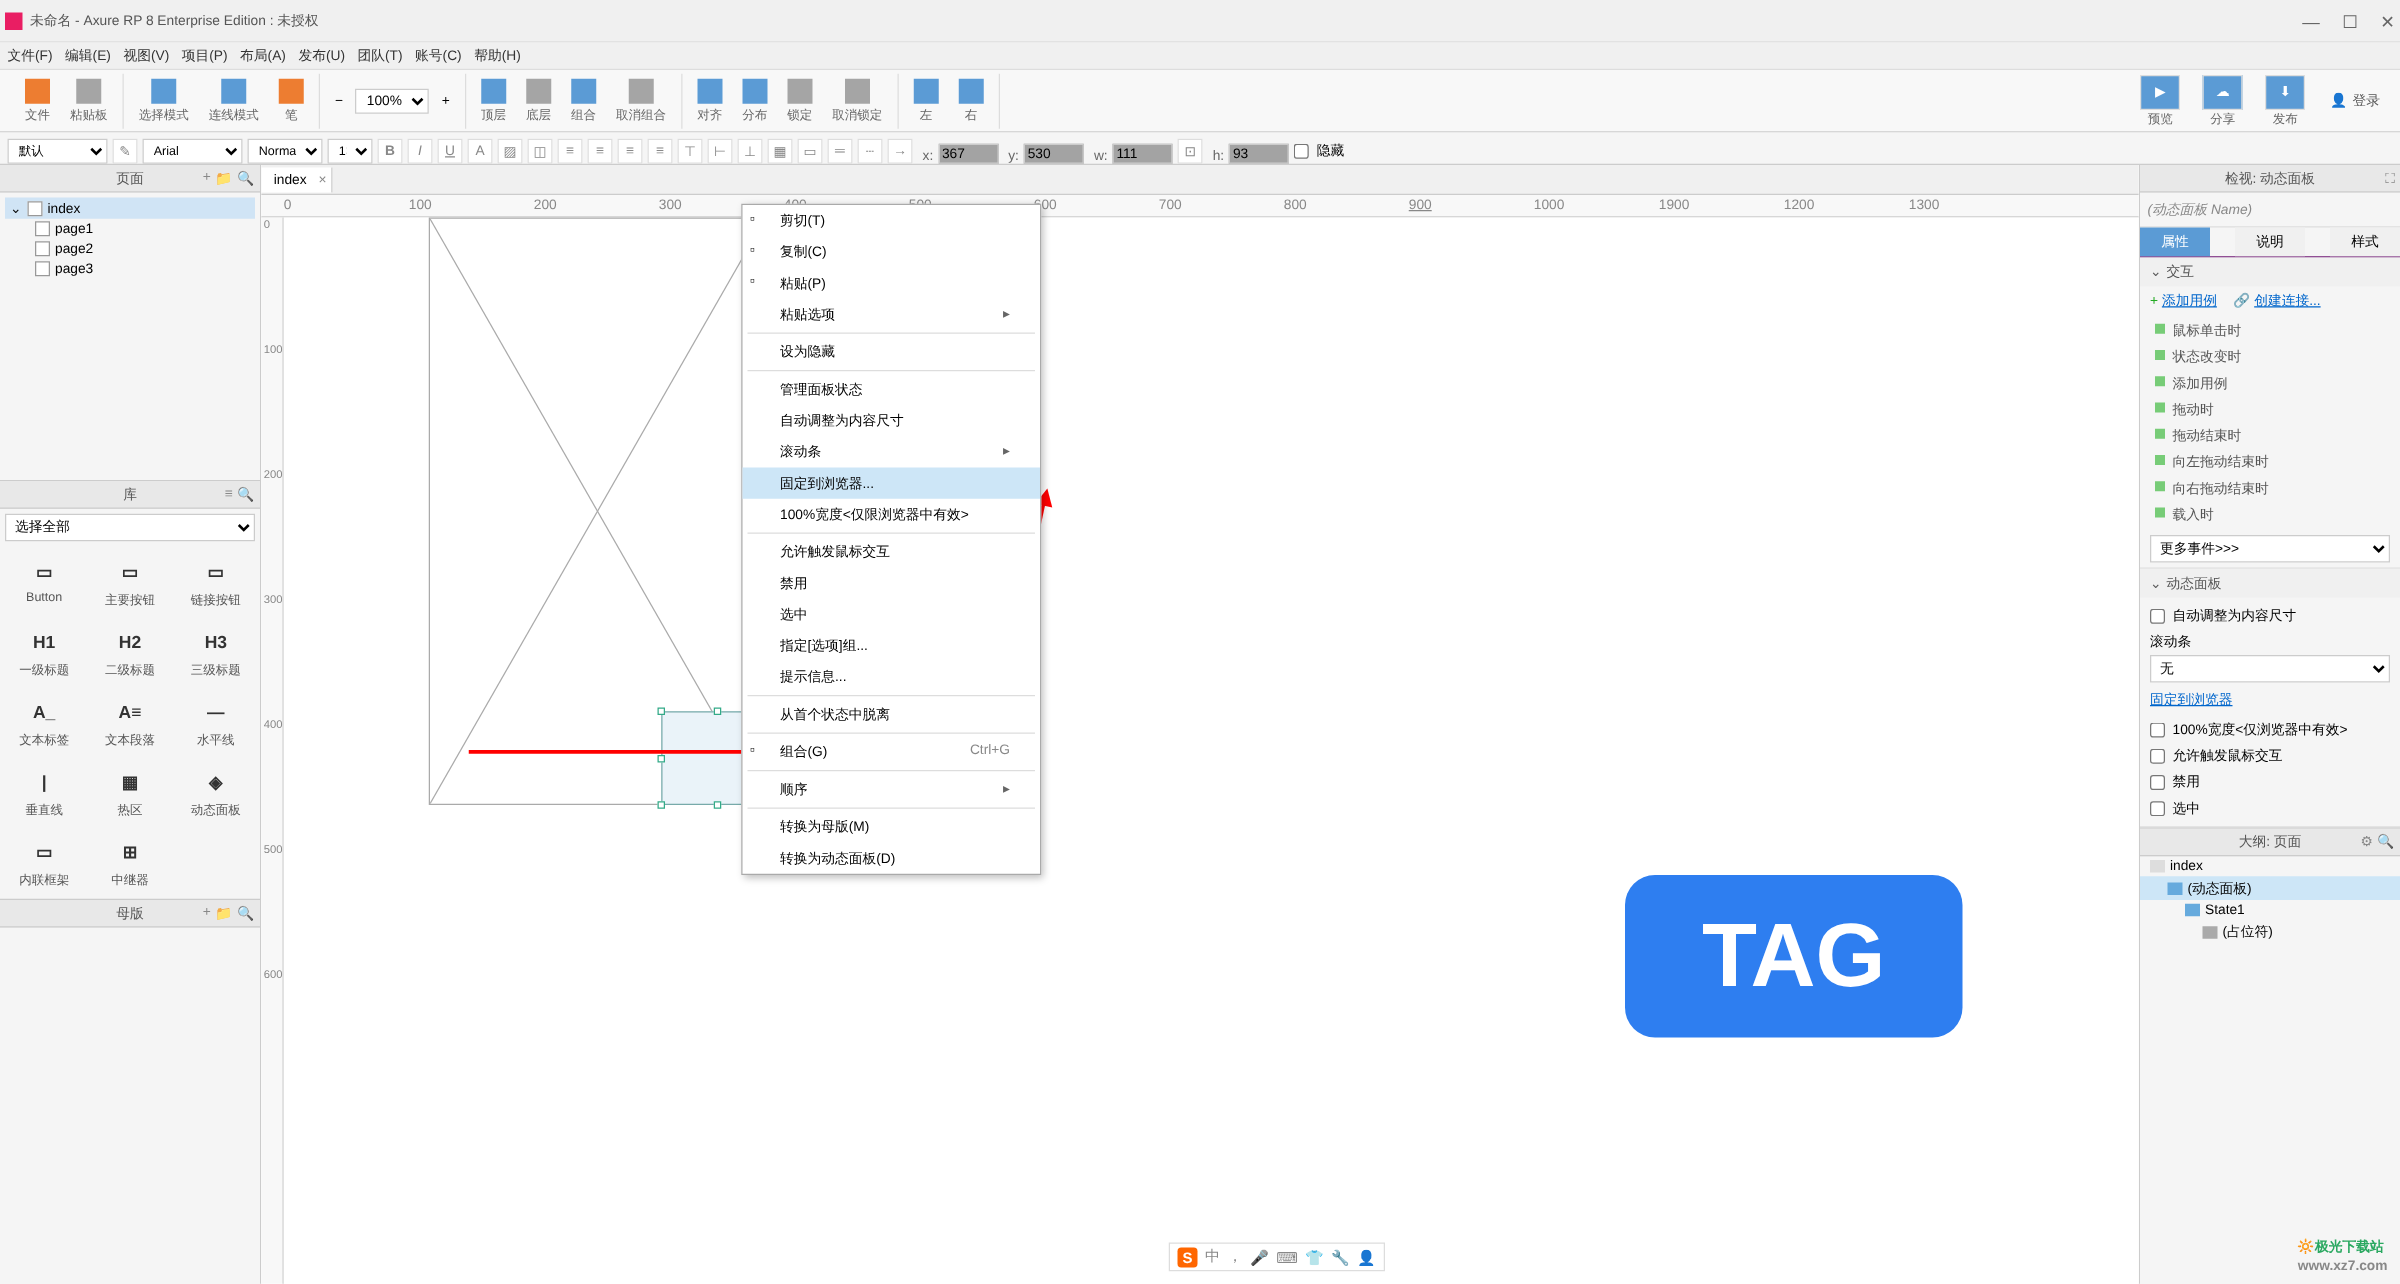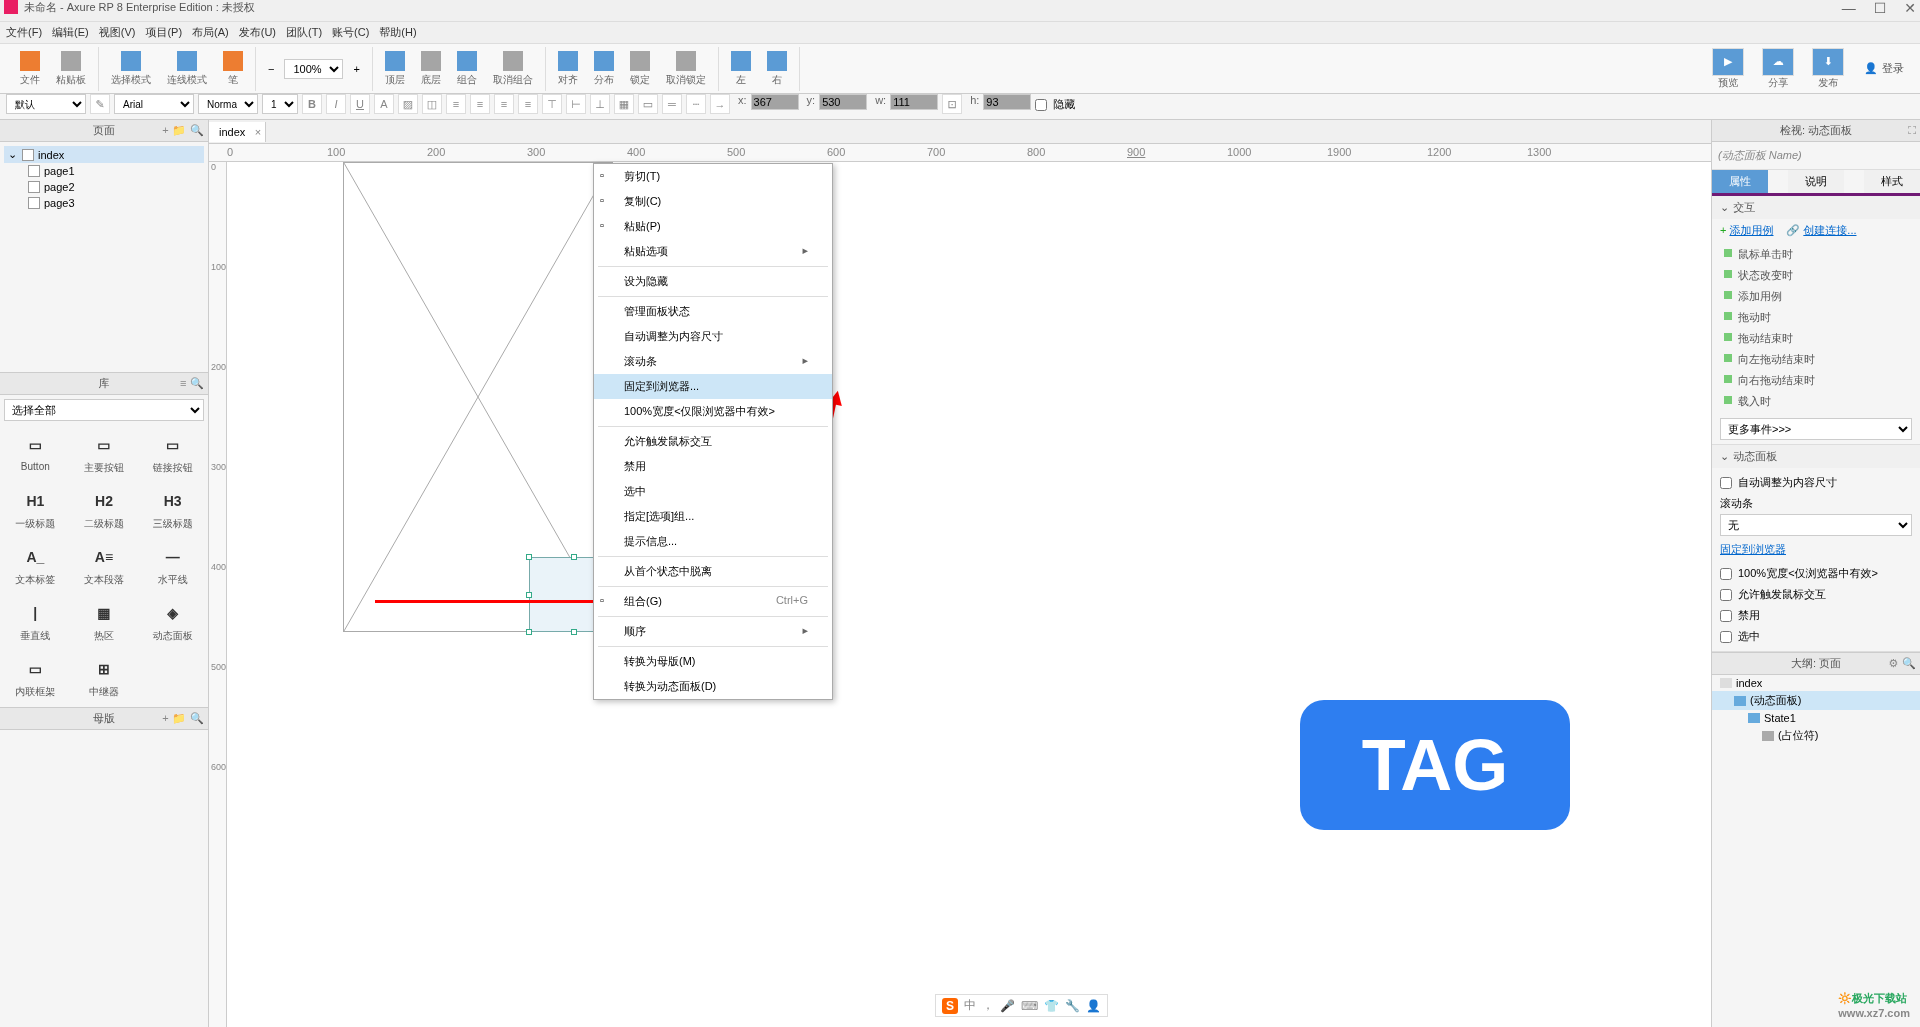--- a/index.html
+++ b/index.html
@@ -1,19 +1,19 @@
 <!DOCTYPE html>
 <html><head>
 <meta charset="utf-8">
 <style>
 * { margin: 0; padding: 0; box-sizing: border-box; font-family: "Microsoft YaHei", Arial, sans-serif; font-size: 11px; }
 body { background: #f5f5f5; overflow: hidden; width: 1920px; height: 1027px; position: relative; }
 
 
-.titlebar { height: 22px; background: #f0f0f0; display: flex; padding: 0 4px; border-bottom: 1px solid #ddd; }
+.titlebar { height: 34px; background: #f0f0f0; display: flex; align-items: center; padding: 0 4px; border-bottom: 1px solid #ddd; }
 .titlebar-icon { width: 14px; height: 14px; background: #e91e63; margin-right: 6px; }
 .titlebar-text { color: #555; }
 .titlebar-controls { margin-left: auto; display: flex; gap: 18px; }
 .titlebar-controls span { cursor: pointer; font-size: 14px; color: #666; }
 
 
 .menubar { height: 22px; background: #f0f0f0; display: flex; align-items: center; padding: 0 6px; gap: 10px; border-bottom: 1px solid #ddd; }
 .menubar span { color: #333; cursor: pointer; }
 
 
@@ -25,21 +25,21 @@
 .tb-btn .icon.orange { background: #ed7d31; }
 .tb-btn .icon.gray { background: #a5a5a5; }
 .tb-btn .label { font-size: 10px; color: #666; }
 .zoom-select { border: 1px solid #ccc; padding: 2px 4px; background: white; }
 .toolbar-right { margin-left: auto; display: flex; align-items: center; gap: 6px; }
 .tb-right-btn { width: 32px; height: 28px; display: flex; align-items: center; justify-content: center; background: #f0f0f0; border: 1px solid #ddd; }
 .tb-right-btn.blue-bg { background: #5b9bd5; }
 .login-btn { display: flex; align-items: center; gap: 4px; padding: 4px 8px; color: #555; }
 
 
-.format-toolbar { height: 26px; background: #f5f5f5; display: flex; align-items: flex-start; padding: 0 6px; gap: 4px; border-bottom: 1px solid #ccc; }
+.format-toolbar { height: 26px; background: #f5f5f5; display: flex; align-items: flex-end; padding: 0 6px; gap: 4px; border-bottom: 1px solid #ccc; }
 .ft-select { border: 1px solid #ccc; padding: 2px 4px; background: white; height: 20px; font-size: 10px; }
 .ft-btn { width: 20px; height: 20px; border: 1px solid #ddd; background: white; display: flex; align-items: center; justify-content: center; color: #888; cursor: pointer; }
 .coord-label { color: #666; margin-left: 4px; }
 .coord-input { width: 48px; border: 1px solid #ccc; padding: 1px 2px; background: #a3a3a3; }
 
 
 .main-area { display: flex; height: calc(100% - 120px); }
 
 
 .left-panels { width: 209px; background: #f5f5f5; border-right: 1px solid #ccc; display: flex; flex-direction: column; }
@@ -79,21 +79,21 @@
 .context-menu { position: absolute; left: 593px; top: 163px; width: 240px; background: white; border: 1px solid #aaa; box-shadow: 2px 2px 6px rgba(0,0,0,0.25); z-index: 100; }
 .ctx-item { padding: 5px 24px 5px 30px; position: relative; cursor: pointer; display: flex; justify-content: space-between; }
 .ctx-item:hover, .ctx-item.highlighted { background: #cde6f7; }
 .ctx-item .ctx-icon { position: absolute; left: 6px; width: 14px; height: 14px; }
 .ctx-item .arrow-r { color: #666; }
 .ctx-sep { height: 1px; background: #ddd; margin: 2px 4px; }
 
 
 .right-panels { width: 209px; background: #f5f5f5; border-left: 1px solid #ccc; display: flex; flex-direction: column; }
 .inspector-name { padding: 6px; font-style: italic; color: #888; border-bottom: 1px solid #ddd; }
-.inspector-tabs { display: flex; border-bottom: 3px solid #701a75; gap: 20px; }
+.inspector-tabs { display: flex; border-bottom: 1px solid #701a75; gap: 20px; }
 .insp-tab { flex: 1; text-align: center; padding: 4px; cursor: pointer; background: #f0f0f0; }
 .insp-tab.active { background: #5b9bd5; color: white; }
 .insp-section { border-bottom: 1px solid #ddd; }
 .insp-section-header { padding: 4px 8px; background: #f0f0f0; color: #555; display: flex; align-items: center; gap: 4px; }
 .insp-section-body { padding: 4px 8px; }
 .insp-link { color: #0066cc; text-decoration: underline; cursor: pointer; margin-right: 10px; }
 .event-item { padding: 3px 4px 3px 18px; position: relative; color: #555; cursor: pointer; }
 .event-item::before { content: ''; position: absolute; left: 4px; top: 5px; width: 8px; height: 8px; background: #7c7; }
 .insp-select { width: 100%; border: 1px solid #ccc; padding: 3px; background: white; }
 .insp-checkbox { display: flex; align-items: center; gap: 6px; padding: 3px 0; }

